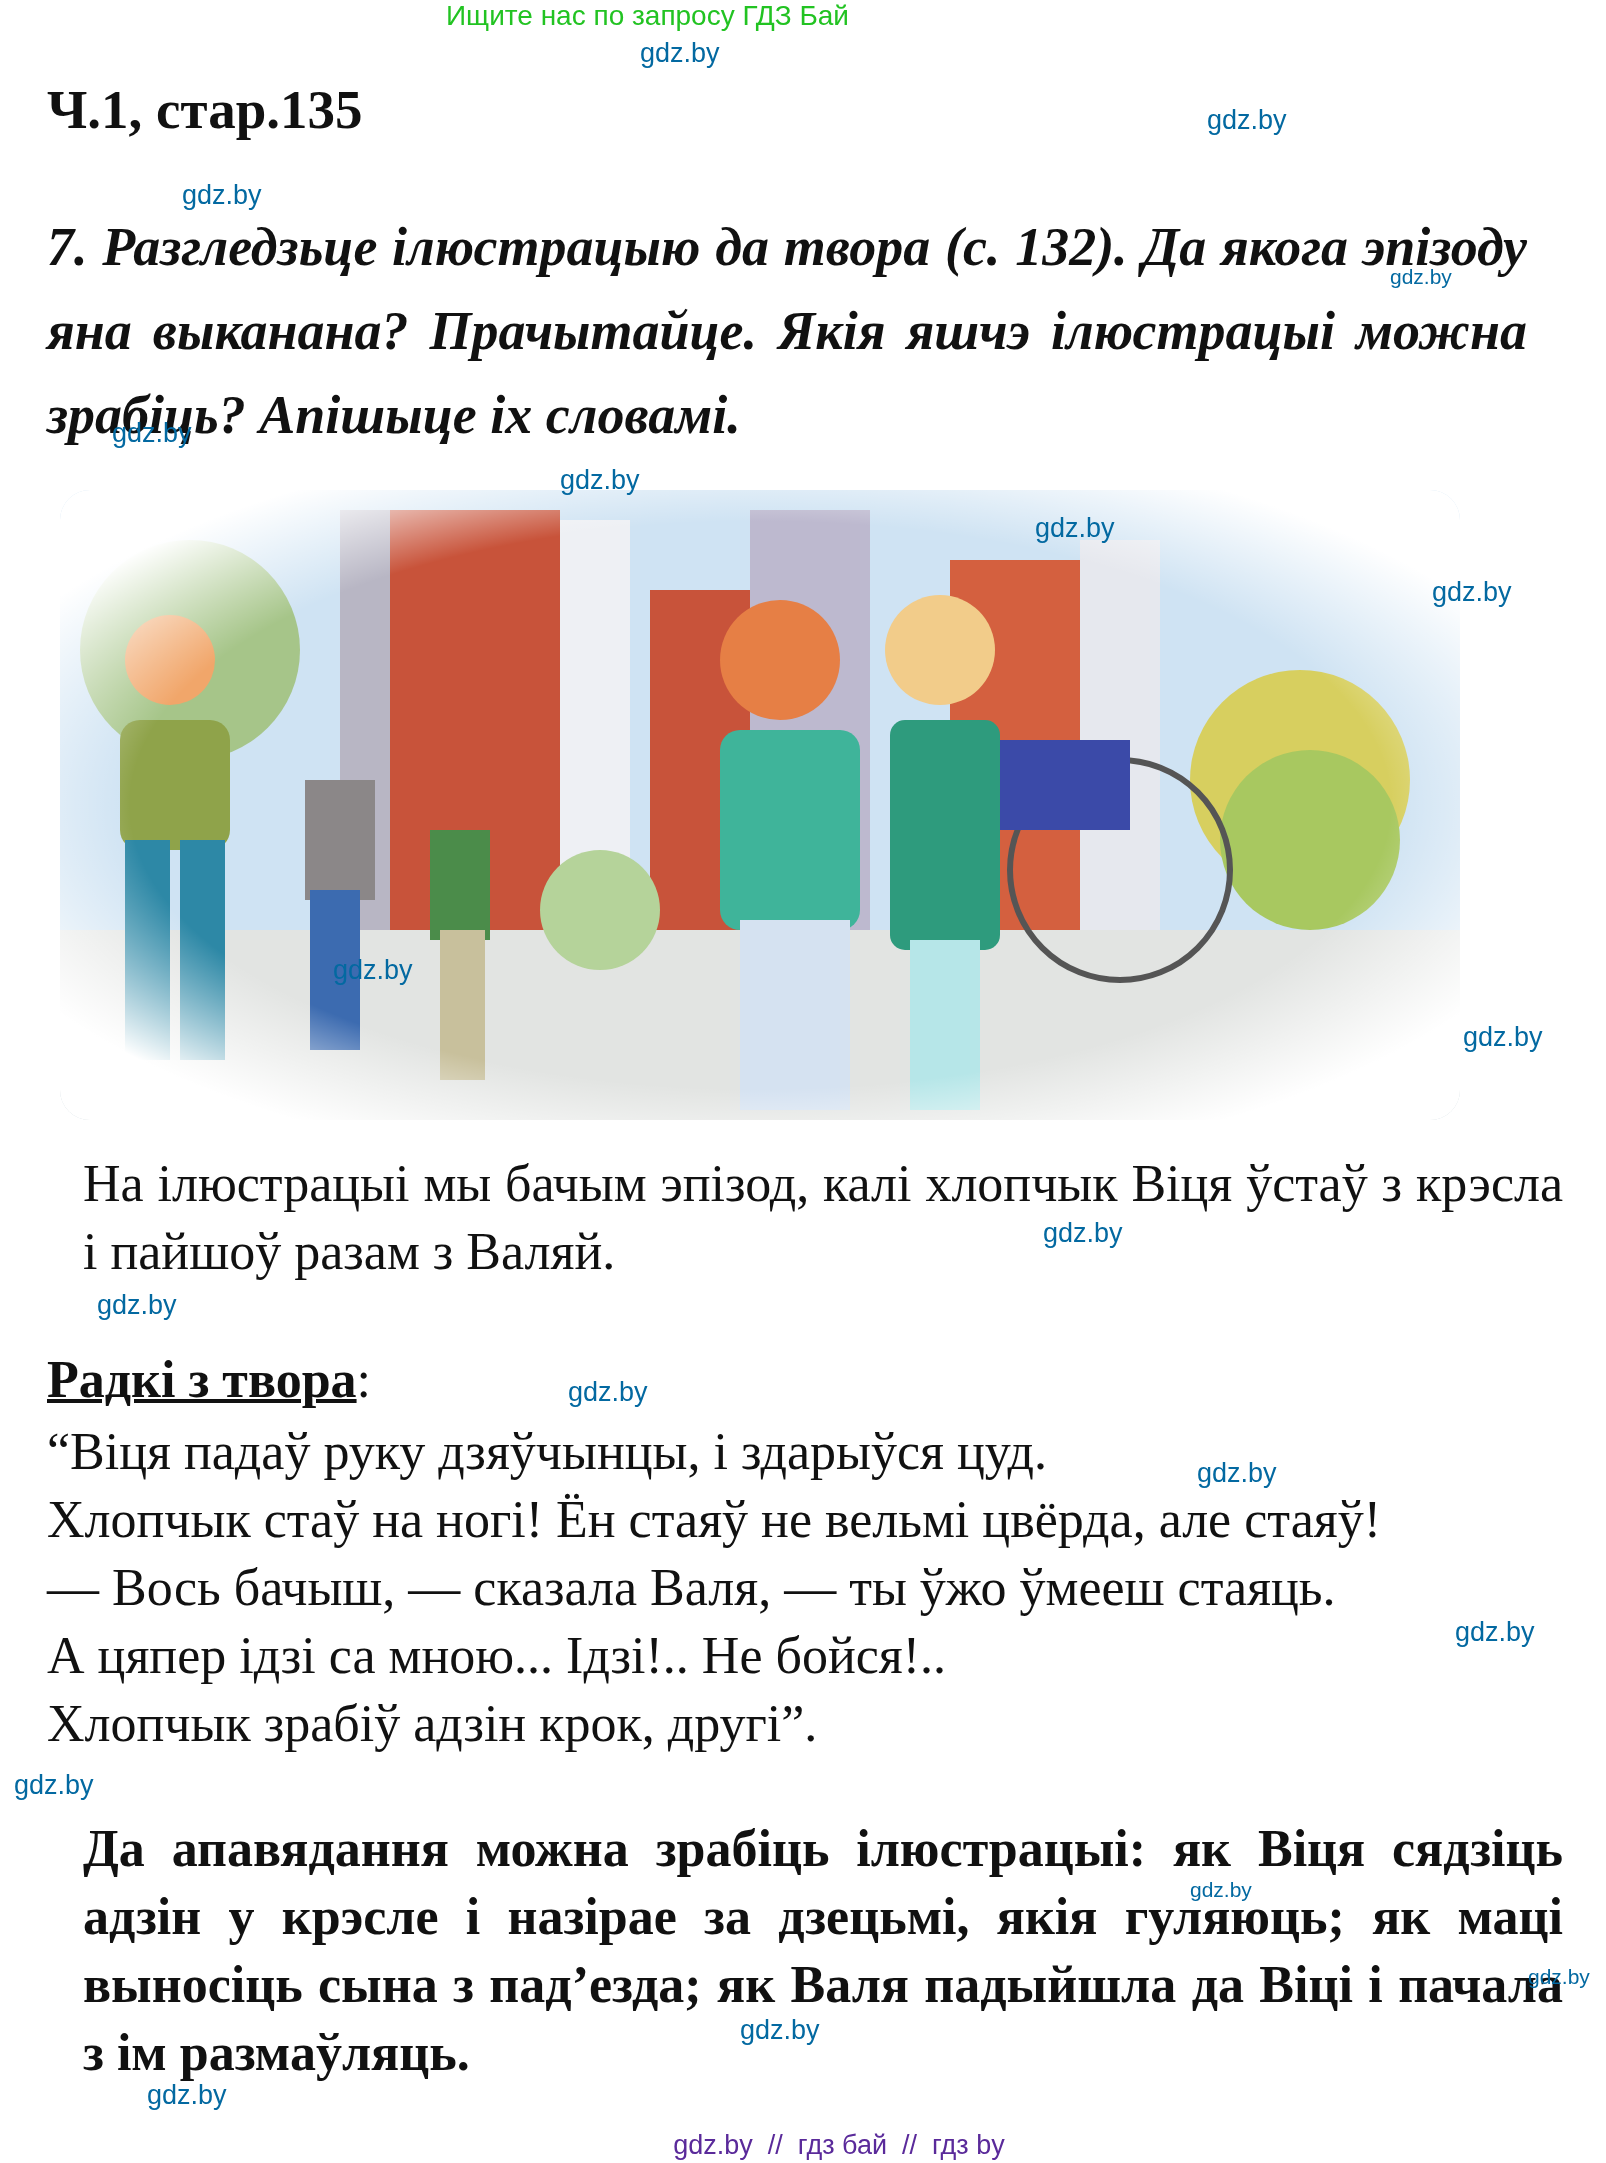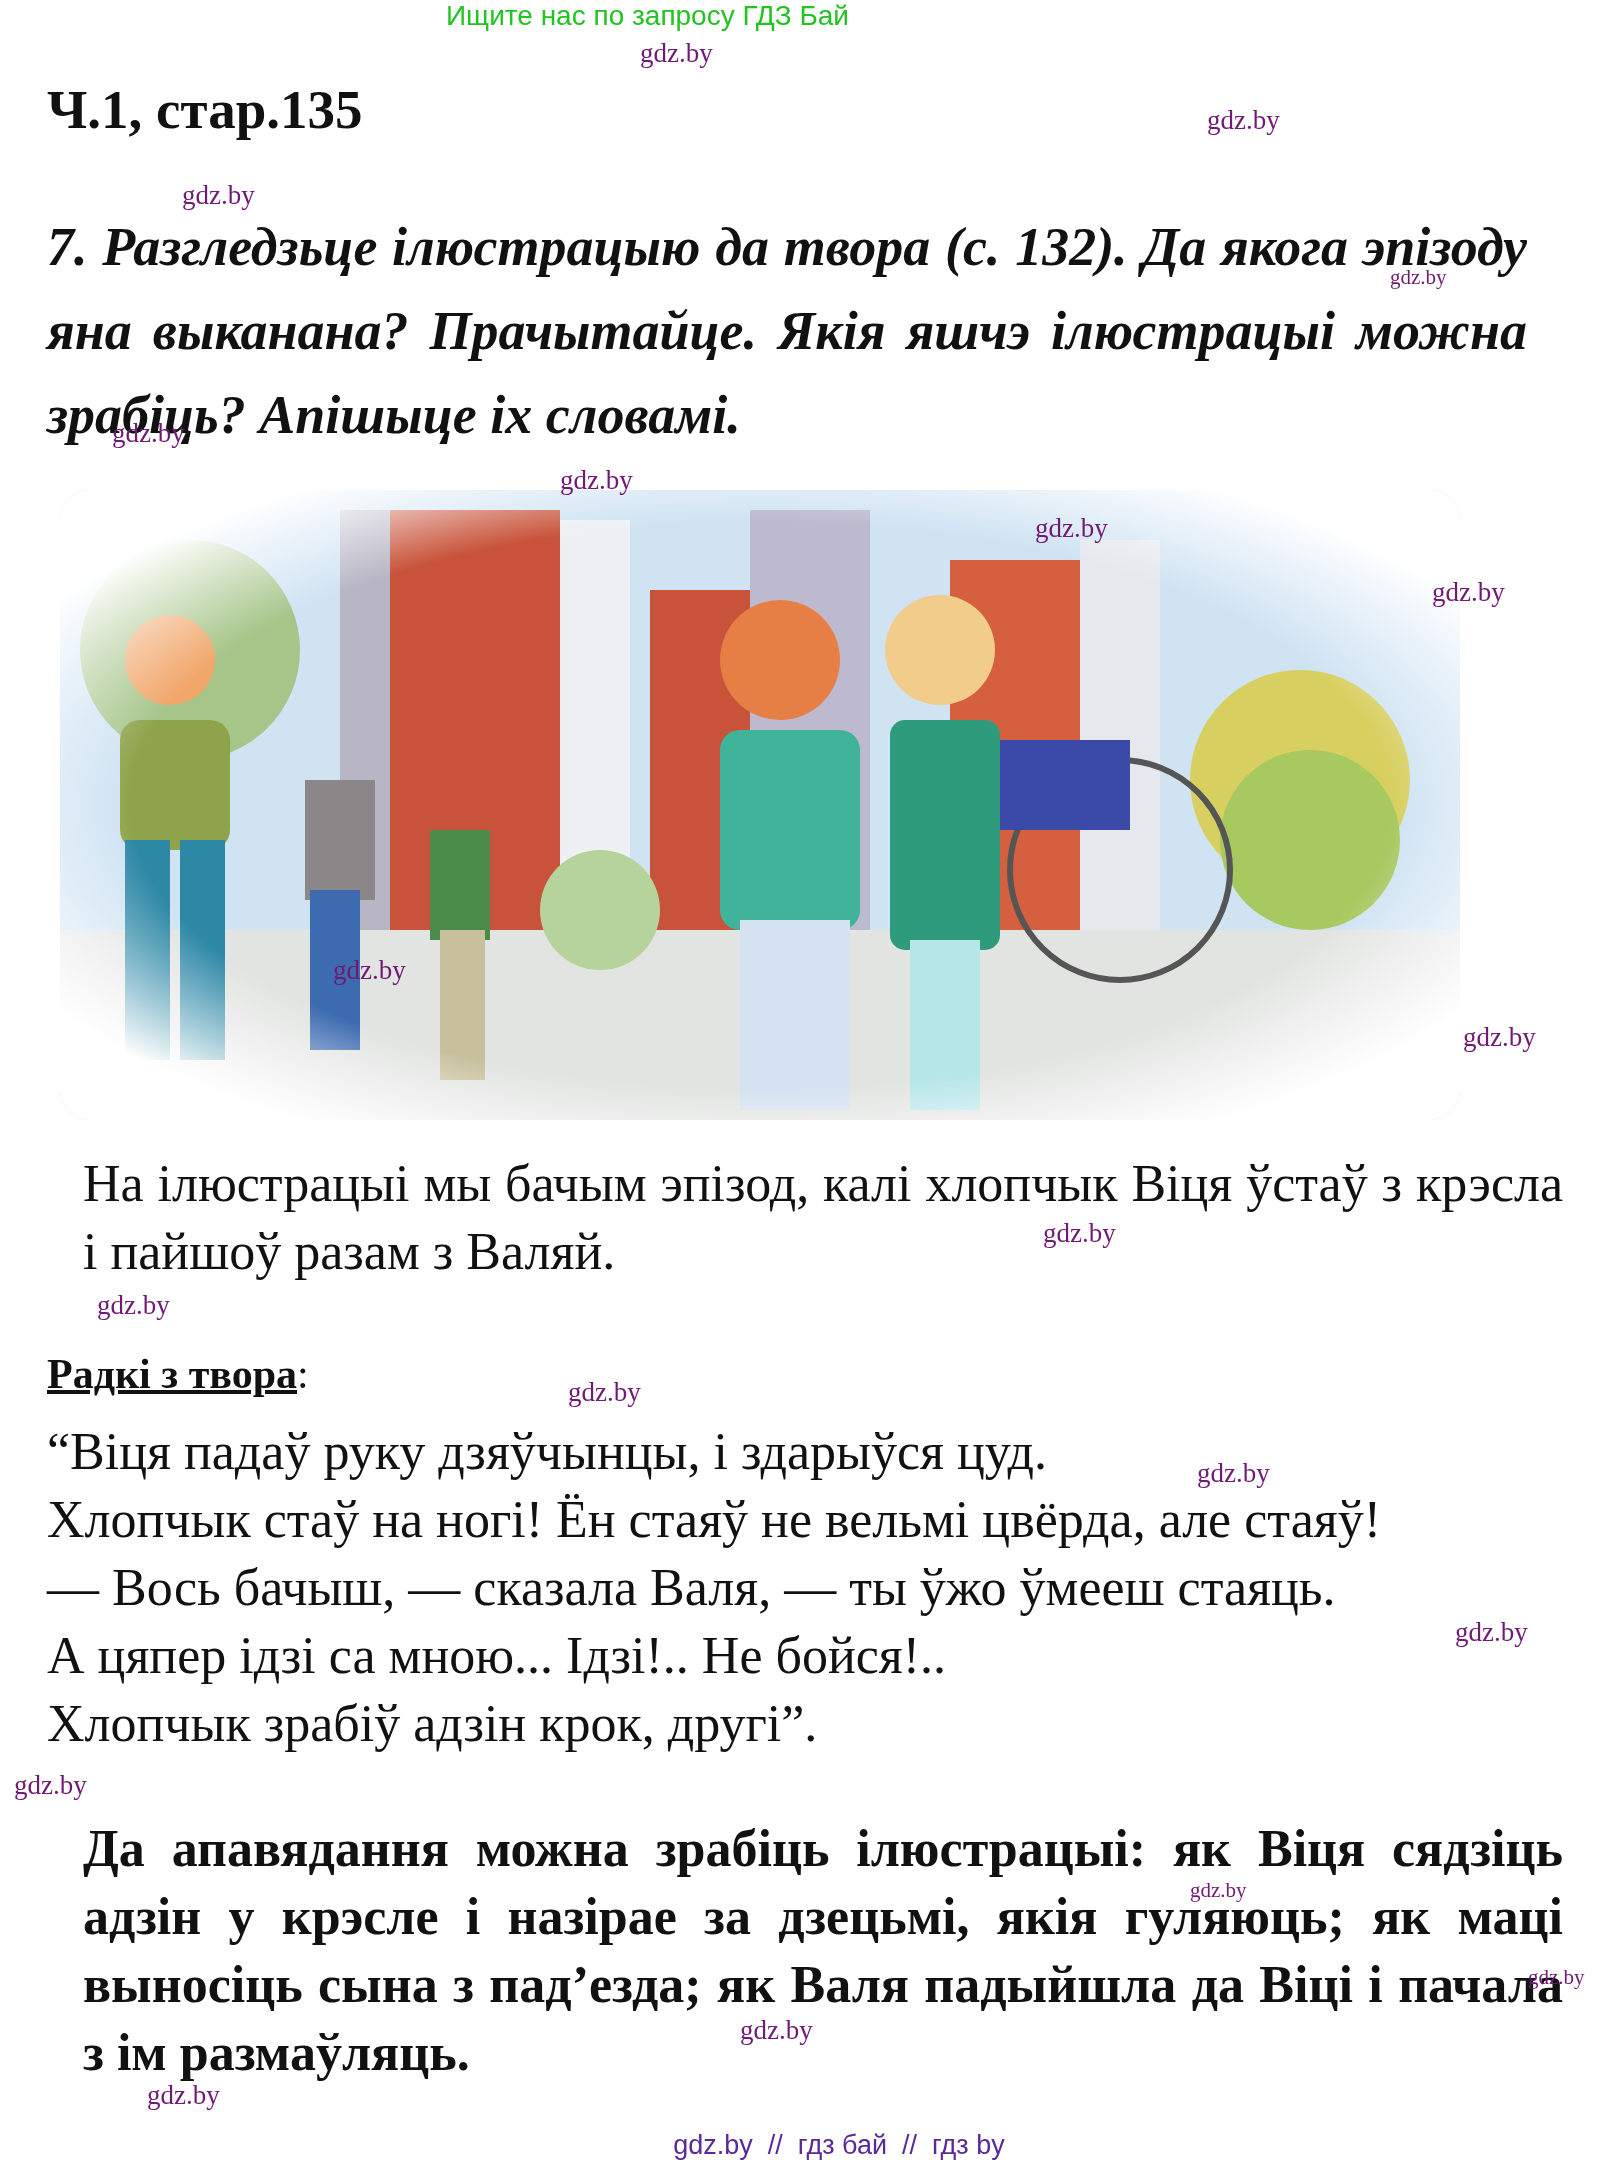--- a/index.html
+++ b/index.html
@@ -1,25 +1,25 @@
 <!DOCTYPE html>
 <html><head>
 <meta charset="utf-8">
 <style>
   html,body{margin:0;padding:0;background:#fff;}
   body{width:1606px;height:2163px;position:relative;overflow:hidden;font-family:"Liberation Serif",serif;color:#111;}
   .abs{position:absolute;}
-  .wm{position:absolute;font-family:Liberation Serif, serif;font-size:27px;color:#701a75;}
+  .wm{position:absolute;font-family:Liberation Sans, sans-serif;font-size:27px;color:#0369a1;}
   .wm.small{font-size:21px;}
   .top-banner{position:absolute;left:0;width:1295px;top:0;text-align:center;font-family:"Liberation Sans",sans-serif;font-size:28px;color:#22c322;}
   .title{left:47px;top:78px;font-size:55px;font-weight:bold;}
   .task{left:47px;top:205px;width:1480px;font-size:54px;font-weight:bold;font-style:italic;line-height:84px;text-align:justify;}
   .ans{left:47px;width:1480px;font-size:52px;line-height:68px;}
   .ans.just{text-align:justify;margin-left:36px;}
-  .quote-head{left:47px;top:1350px;font-size:42px;font-weight:bold;}
+  .quote-head{left:47px;top:1350px;font-size:52px;font-weight:bold;}
   .quote-head u{text-decoration-thickness:4px;}
   .footer{position:absolute;left:0;width:1606px;top:2130px;text-align:center;font-family:"Liberation Sans",sans-serif;font-size:27px;color:#5a2a9a;margin-left:36px;}
   .illus{left:60px;top:490px;width:1400px;height:630px;overflow:hidden;border-radius:30px;}
 </style>
 </head>
 <body>
 
 <div class="top-banner">Ищите нас по запросу ГДЗ Бай</div>
 
 <div class="abs title">Ч.1, стар.135</div>

